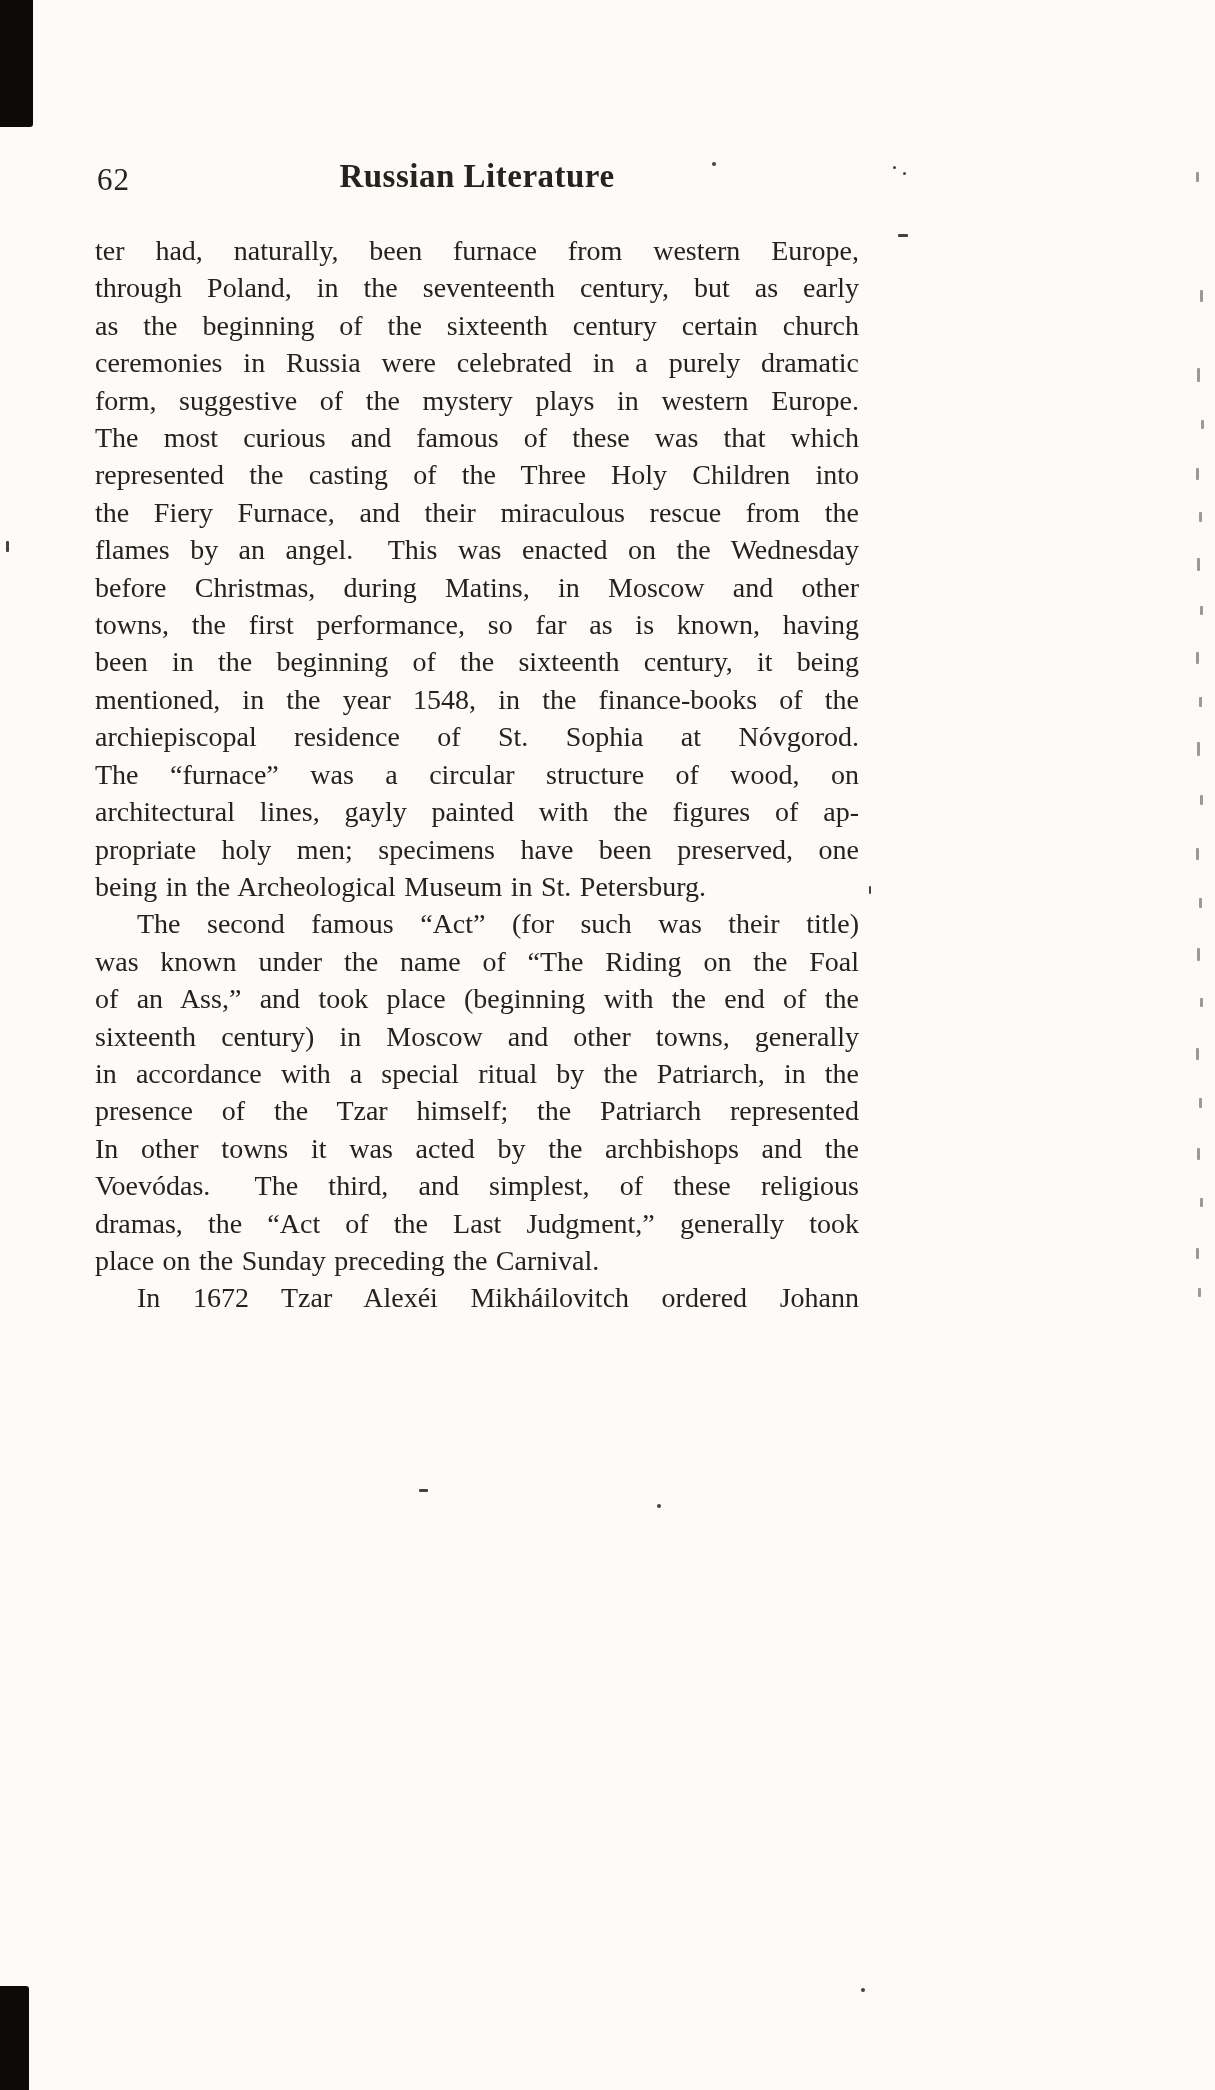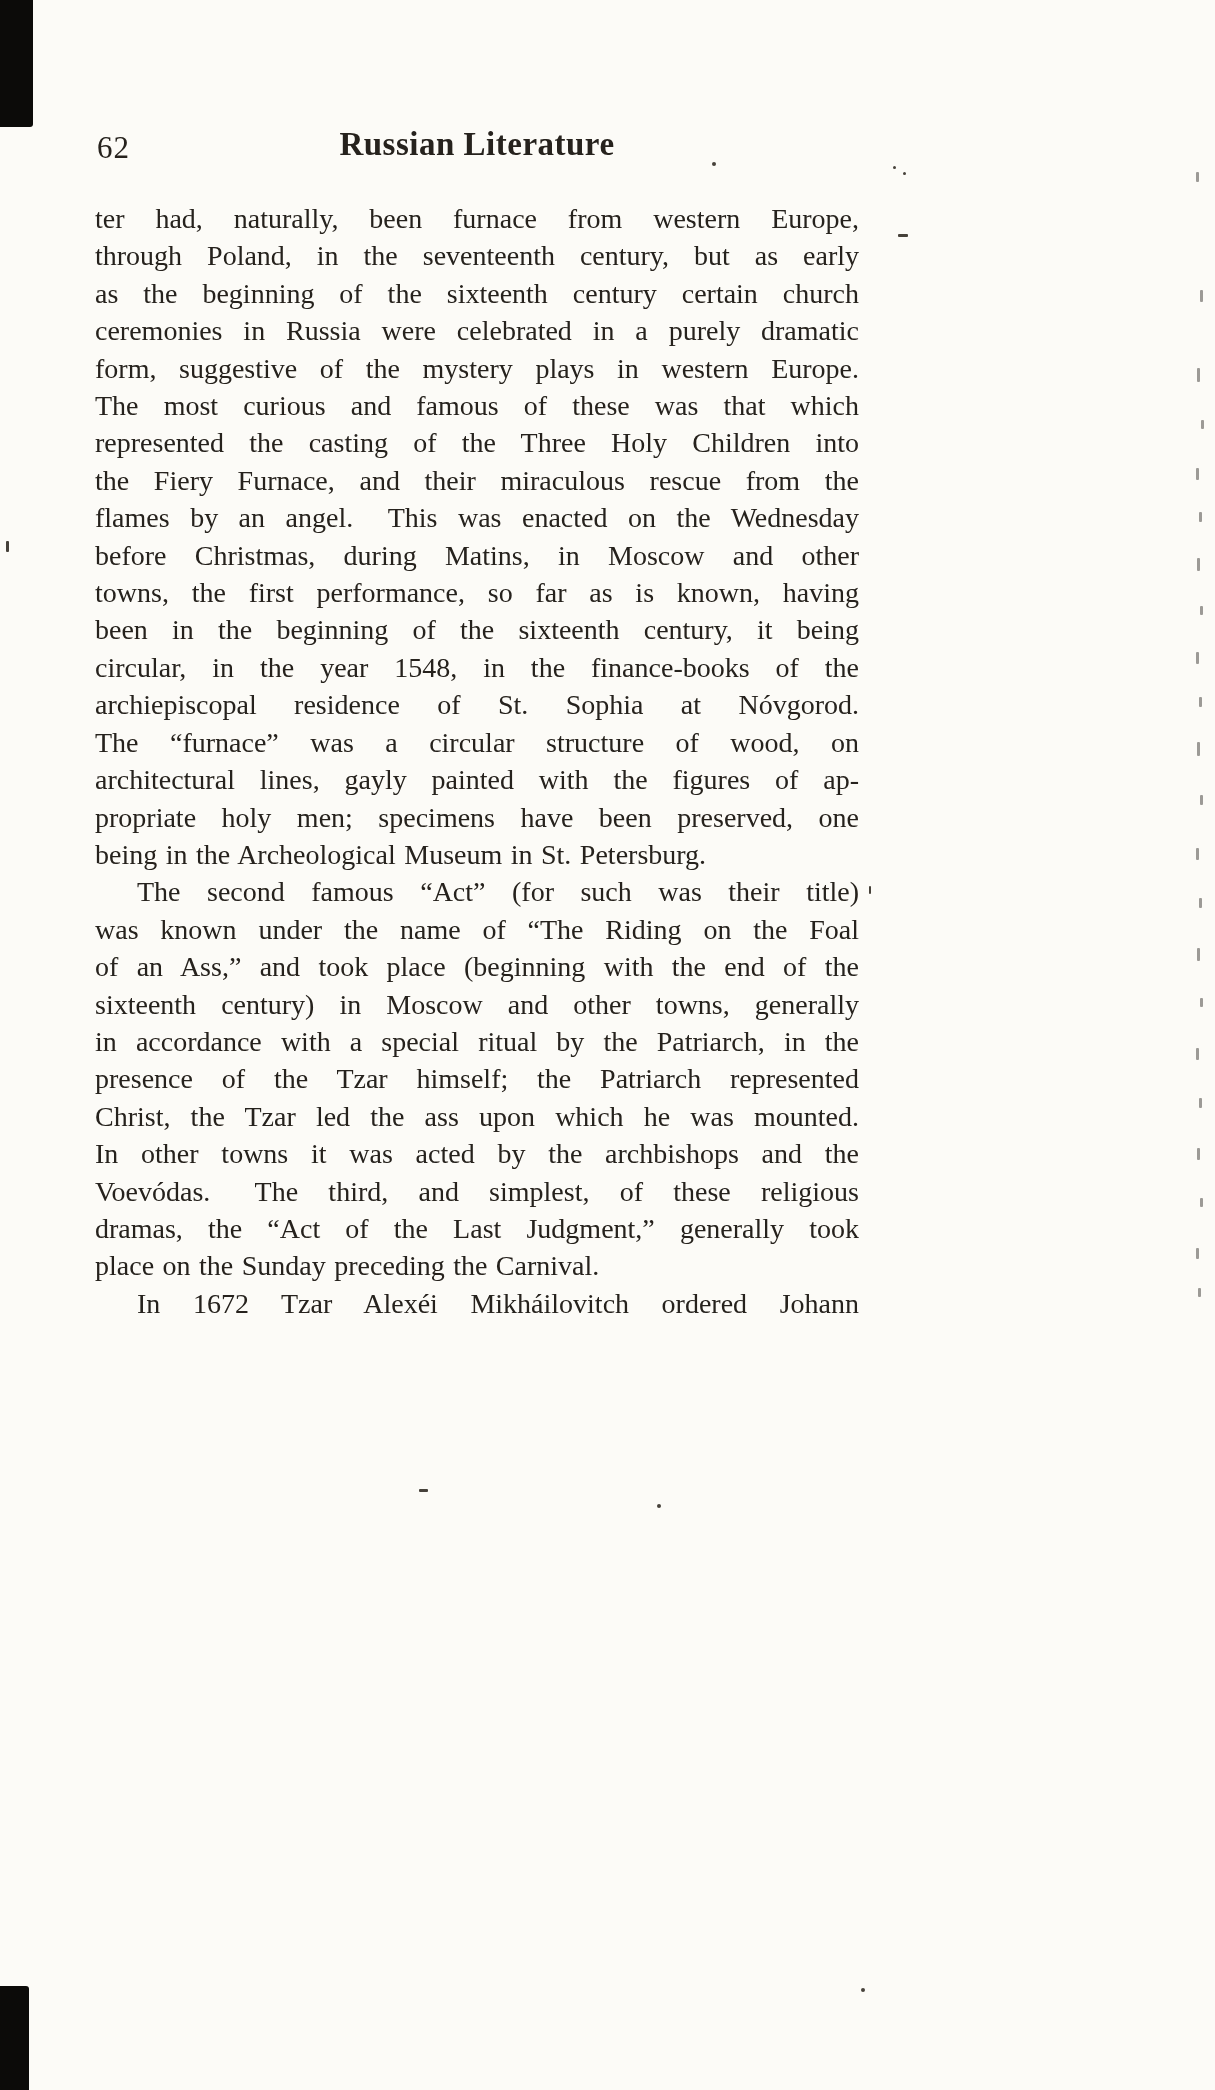--- a/index.html
+++ b/index.html
@@ -11,21 +11,21 @@
   .page {
     position: relative;
     width: 1215px; height: 2090px;
     background: var(--paper, #fcfbf7);
     color: var(--ink, #26221d);
     font-family: "Liberation Serif", "DejaVu Serif", serif;
     overflow: hidden;
   }
   .content {
     position: absolute;
-    left: 95px; top: 126px;
+    left: 95px; top: 158px;
     width: 764px;
   }
   .header { position: relative; height: 48px; margin-bottom: 26px; }
   .page-num {
     position: absolute; left: 2px; top: 4px;
     font-size: 31px; letter-spacing: 1px;
   }
   .title {
     display: block; text-align: center;
     font-size: 33px; letter-spacing: 0.5px; font-weight: bold;
@@ -100,35 +100,34 @@
           <div class="line">as the beginning of the sixteenth century certain church</div>
           <div class="line">ceremonies in Russia were celebrated in a purely dramatic</div>
           <div class="line">form, suggestive of the mystery plays in western Europe.</div>
           <div class="line">The most curious and famous of these was that which</div>
           <div class="line">represented the casting of the Three Holy Children into</div>
           <div class="line">the Fiery Furnace, and their miraculous rescue from the</div>
           <div class="line">flames by an angel.  This was enacted on the Wednesday</div>
           <div class="line">before Christmas, during Matins, in Moscow and other</div>
           <div class="line">towns, the first performance, so far as is known, having</div>
           <div class="line">been in the beginning of the sixteenth century, it being</div>
-          <div class="line">circular, in the year 1548, in the finance-books of the</div>
+          <div class="line">mentioned, in the year 1548, in the finance-books of the</div>
           <div class="line">archiepiscopal residence of St. Sophia at Nóvgorod.</div>
           <div class="line">The “furnace” was a circular structure of wood, on</div>
           <div class="line">architectural lines, gayly painted with the figures of ap-</div>
           <div class="line">propriate holy men; specimens have been preserved, one</div>
           <div class="line last">being in the Archeological Museum in St. Petersburg.</div>
         </div>
         <div class="paragraph">
           <div class="line indent">The second famous “Act” (for such was their title)</div>
           <div class="line">was known under the name of “The Riding on the Foal</div>
           <div class="line">of an Ass,” and took place (beginning with the end of the</div>
           <div class="line">sixteenth century) in Moscow and other towns, generally</div>
           <div class="line">in accordance with a special ritual by the Patriarch, in the</div>
           <div class="line">presence of the Tzar himself; the Patriarch represented</div>
-          <div class="line">Christ, the Tzar led the ass upon which he was mounted.</div>
           <div class="line">In other towns it was acted by the archbishops and the</div>
           <div class="line">Voevódas.  The third, and simplest, of these religious</div>
           <div class="line">dramas, the “Act of the Last Judgment,” generally took</div>
           <div class="line last">place on the Sunday preceding the Carnival.</div>
         </div>
         <div class="paragraph">
           <div class="line indent">In 1672 Tzar Alexéi Mikháilovitch ordered Johann</div>
         </div>
       </div>
   </div>

